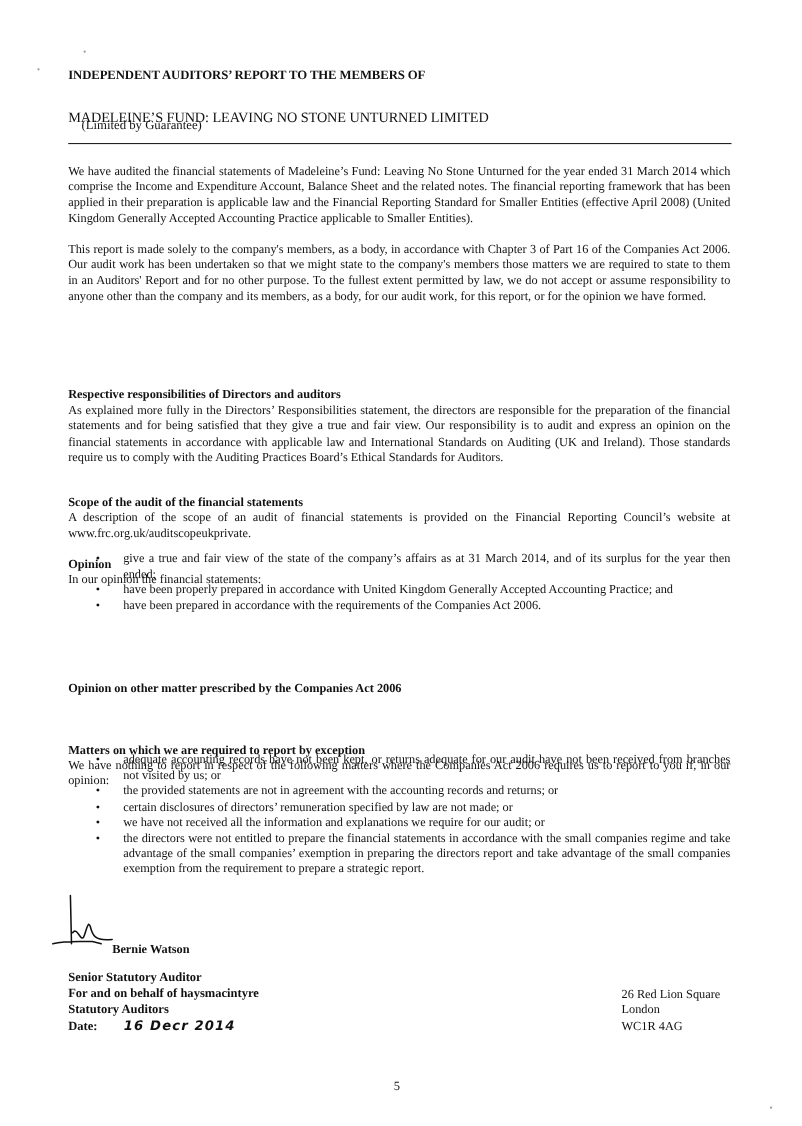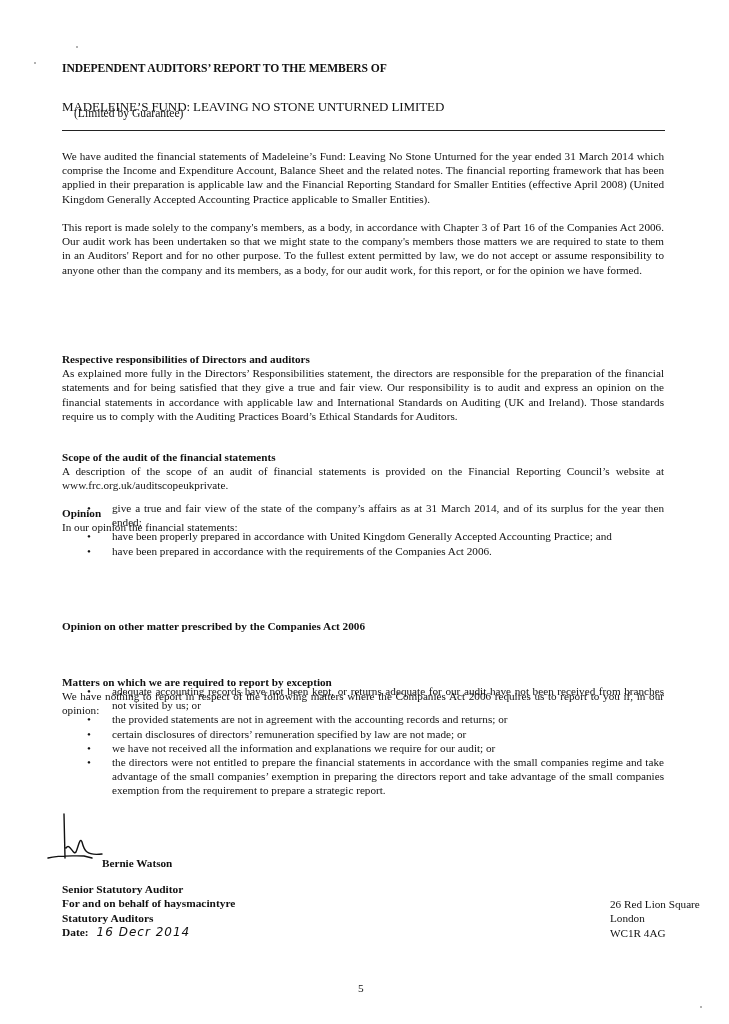--- a/index.html
+++ b/index.html
@@ -14,22 +14,22 @@
     .block { position: absolute; left: 62px; width: 602px; text-align: justify; }
     .sec-title { font-weight: bold; margin-top: 48px; }
     p { margin: 0; }
     ul { margin: 0; padding: 0; list-style: none; }
     li { position: relative; padding-left: 28px; text-align: justify; }
     .bullet { position: absolute; left: 0; top: 0; width: 10px; text-align: center; }
     .blist { position: absolute; left: 84px; width: 580px; }
     .sig-name { position: absolute; left: 62px; top: 856px; font-weight: bold; font-size: 11.2px; margin-left: 40px; }
     .sig-mark { position: absolute; left: 40px; top: 812px; }
     .footer-left { position: absolute; left: 62px; top: 882px; font-weight: bold; font-size: 11.4px; line-height: 14.4px; }
-    .footer-right { position: absolute; left: 565px; top: 897px; font-size: 11.2px; line-height: 14.4px; margin-left: 45px; }
-    .date-hand { font-family: "DejaVu Sans", sans-serif; font-weight: normal; font-style: italic; font-size: 12px; letter-spacing: 1px; margin-left: 8px; }
+    .footer-right { position: absolute; left: 565px; top: 897px; font-size: 11.2px; line-height: 14.4px; }
+    .date-hand { font-family: "DejaVu Sans", sans-serif; font-weight: bold; font-style: italic; font-size: 12px; letter-spacing: 1px; margin-left: 24px; }
     .page-no { position: absolute; left: 358px; top: 981px; font-size: 11.4px; }
     .speck { position: absolute; width: 2px; height: 2px; background: #999; border-radius: 1px; }
   </style>
 </head>
 <body>
 
 <div class="h1">INDEPENDENT AUDITORS’ REPORT TO THE MEMBERS OF</div>
 <div class="h2">MADELEINE’S FUND: LEAVING NO STONE UNTURNED LIMITED</div>
 <div class="h3">(Limited by Guarantee)</div>
 <div class="rule"></div>

